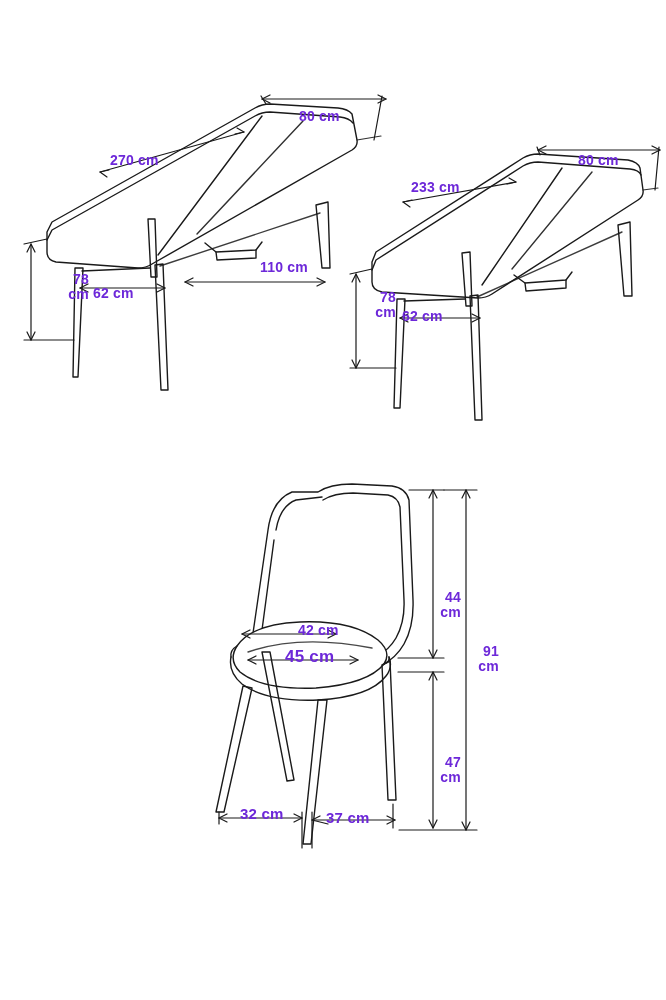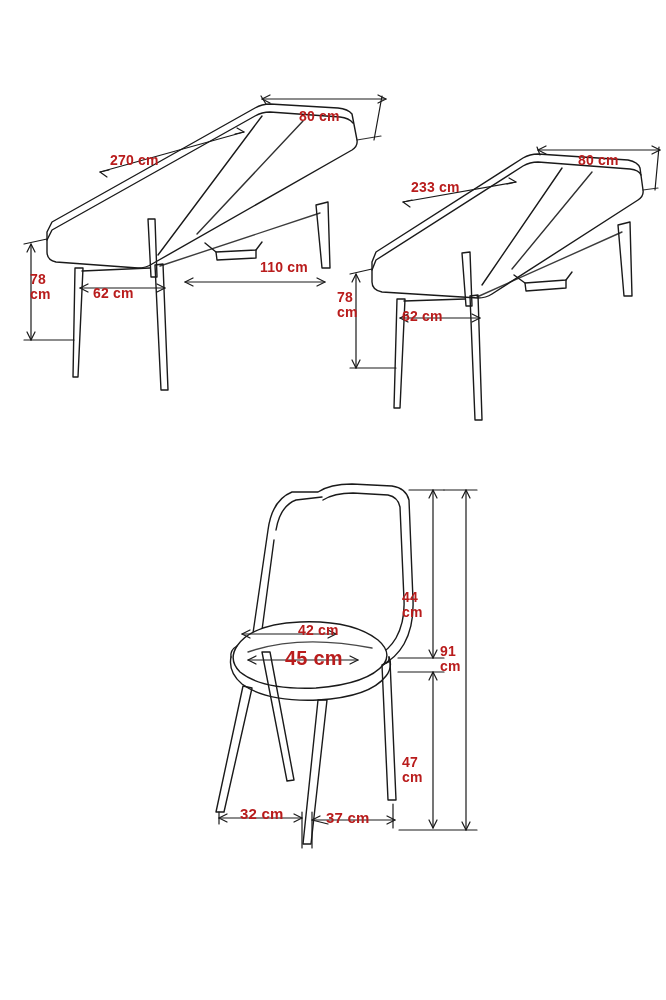--- a/index.html
+++ b/index.html
@@ -24,28 +24,29 @@
     position: absolute;
     top: 0; left: 0;
     width: 666px;
     height: 1000px;
   }
   .dim-label {
     position: absolute;
     font-family: "Liberation Sans", sans-serif;
     font-weight: bold;
     font-size: 14px;
-    color: #b91c1c;
+    color: #6d28d9;
     white-space: pre-line;
     line-height: 1.0;
     letter-spacing: 0.2px;
   }
   .dim-label.stack {
-    text-align: left;
+    text-align: right;
     line-height: 1.05;
+    padding-left: 33px;
   }
 </style>
 </head>
 <body>
 
 <div class="sheet">
 
   <svg class="diagram" viewBox="0 0 666 1000">
     <g fill="none" stroke="#1a1a1a" stroke-width="1.4" stroke-linejoin="round" stroke-linecap="round">
 
@@ -248,21 +249,21 @@
 
   <div class="dim-label" style="left:411px; top:180px;">233 cm</div>
 
   <div class="dim-label stack" style="left:337px; top:290px; width:26px;">78
 cm</div>
 
   <div class="dim-label" style="left:402px; top:309px;">62 cm</div>
 
   <div class="dim-label" style="left:282px; top:623px;margin-left:16px;">42 cm</div>
 
-  <div class="dim-label" style="left:285px; top:648px; font-size:20px;text-align:right;">45 cm</div>
+  <div class="dim-label" style="left:285px; top:648px; font-size:17px;text-align:right;">45 cm</div>
 
   <div class="dim-label stack" style="left:402px; top:590px; width:26px;">44
 cm</div>
 
   <div class="dim-label stack" style="left:440px; top:644px; width:26px;">91
 cm</div>
 
   <div class="dim-label stack" style="left:402px; top:710px; width:26px;margin-top:45px;">47
 cm</div>
 

